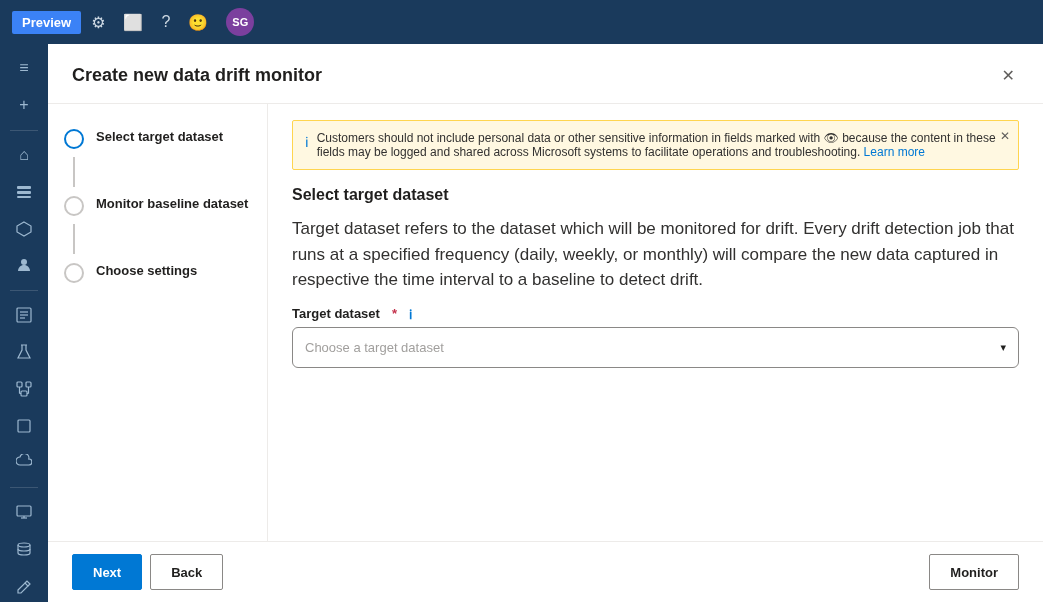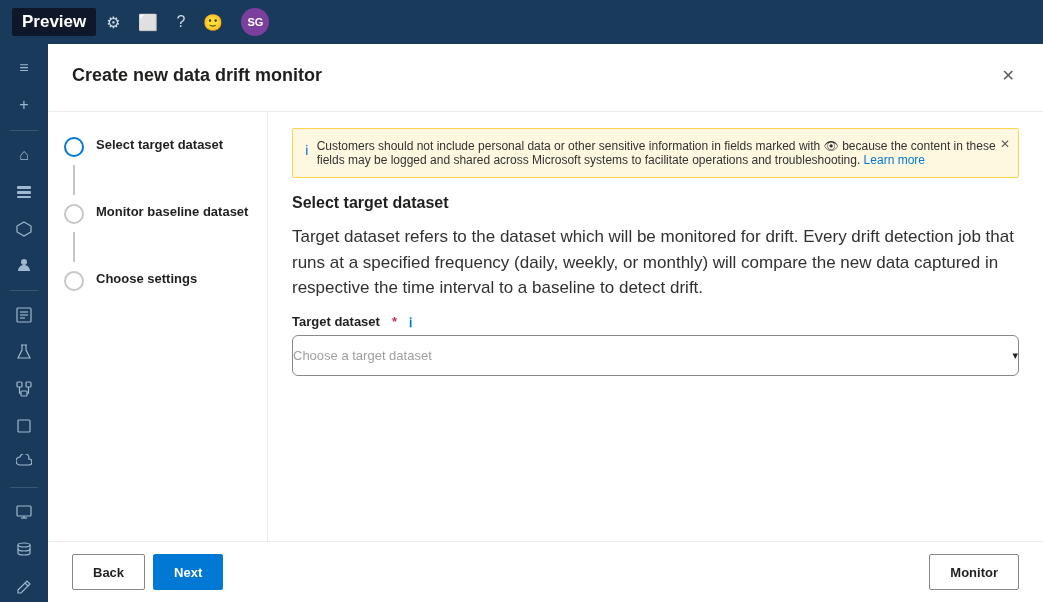--- a/index.html
+++ b/index.html
@@ -9,24 +9,24 @@
     .topbar {
       display: flex;
       align-items: center;
       background: #1a3a5c;
       height: 44px;
       padding: 0 12px;
       color: #fff;
       gap: 10px;
     }
     .topbar-preview {
-      background: #0f172a;
+      background: #3b82f6;
       color: #fff;
       font-weight: 600;
-      font-size: 17px;
+      font-size: 13px;
       padding: 4px 10px;
       border-radius: 2px;
     }
     .topbar-title {
       font-size: 14px;
       font-weight: 600;
       color: #fff;
       flex: 1;
     }
     .topbar-icons {
@@ -89,21 +89,21 @@
       overflow: hidden;
       display: flex;
       flex-direction: column;
     }
 
     
     .dialog-header {
       display: flex;
       align-items: center;
       justify-content: space-between;
-      padding: 18px 24px 22px 24px;
+      padding: 18px 24px 14px 24px;
       border-bottom: 1px solid #edebe9;
     }
     .dialog-title {
       font-size: 18px;
       font-weight: 600;
       color: #201f1e;
     }
     .close-btn {
       cursor: pointer;
       color: #605e5c;
@@ -236,21 +236,21 @@
     .dropdown-wrapper {
       position: relative;
     }
     .dropdown {
       width: 100%;
       height: 41px;
       border: 1px solid #8a8886;
       background: #fff;
       display: flex;
       align-items: center;
-      padding: 0 0;
+      padding: 0 12px;
       cursor: pointer;
       border-radius: 6px;
       justify-content: space-between;
     }
     .dropdown-placeholder {
       color: #a19f9d;
       font-size: 13px;
     }
     .dropdown-chevron {
       color: #201f1e;
@@ -449,19 +449,19 @@
               <span class="dropdown-placeholder">Choose a target dataset</span>
               <span class="dropdown-chevron">▾</span>
             </div>
           </div>
         </div>
       </div>
     </div>
 
     <div class="dialog-footer">
       <div class="footer-left">
+        <button class="btn btn-primary">Next</button>
         <button class="btn btn-secondary">Back</button>
-        <button class="btn btn-primary">Next</button>
       </div>
       <button class="btn btn-default">Monitor</button>
     </div>
   </div>
 </div>
 
 </body></html>

